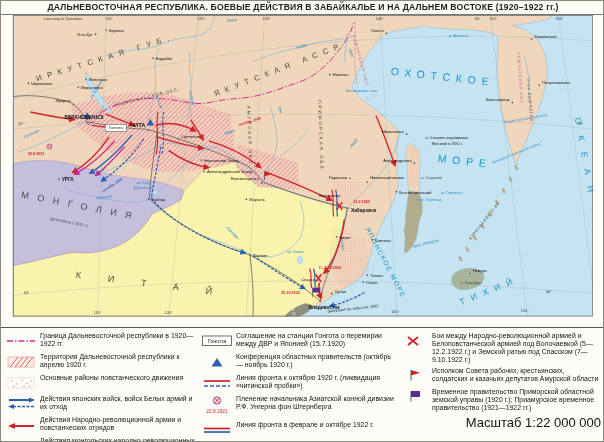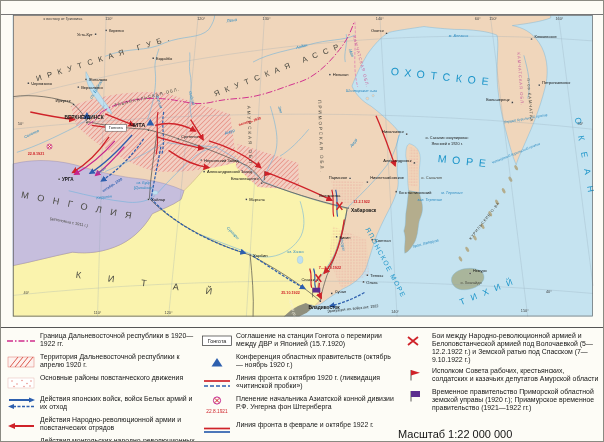--- a/index.html
+++ b/index.html
@@ -20,26 +20,27 @@
   .white{fill:#f2eedd;}
   .city-label{fill:#111;}
   #legend{position:absolute;top:327px;left:0;width:604px;height:115px;background:#fdfcf6;padding-top:4px;box-sizing:border-box;}
   .lcol{position:absolute;top:4px;}
   #lcol0{left:5px;width:191px;}
   #lcol1{left:201px;width:192px;}
   #lcol2{left:397px;width:203px;}
   .litem{display:flex;align-items:flex-start;margin-bottom:2px;}
   .lsym{flex:0 0 30px;margin-right:4px;margin-top:1px;}
   .ltxt{font-size:6.9px;line-height:1.18;color:#141414;}
-  .lscale{text-align:left;font-size:11px;margin-top:16px;color:#141414;}
+  .lscale{text-align:right;font-size:13px;margin-top:3px;color:#141414;}
 </style>
 </head>
 <body>
 
 <div id="page">
+  <div id="title">ДАЛЬНЕВОСТОЧНАЯ РЕСПУБЛИКА. БОЕВЫЕ ДЕЙСТВИЯ В ЗАБАЙКАЛЬЕ И НА ДАЛЬНЕМ ВОСТОКЕ (1920–1922 гг.)</div>
 
   <div id="map-wrap">
   <svg id="map-svg" width="604" height="314" viewBox="0 13 604 327">
     <defs>
       <pattern id="phatch" width="3.5" height="3.5" patternUnits="userSpaceOnUse" patternTransform="rotate(45)">
         <line x1="0" y1="0" x2="0" y2="3.5" stroke="#dd5b4f" stroke-width="0.9"></line>
       </pattern>
       <pattern id="pdots" width="3" height="3" patternUnits="userSpaceOnUse">
         <circle cx="1" cy="1" r="0.55" fill="#e8908a"></circle>
       </pattern>

